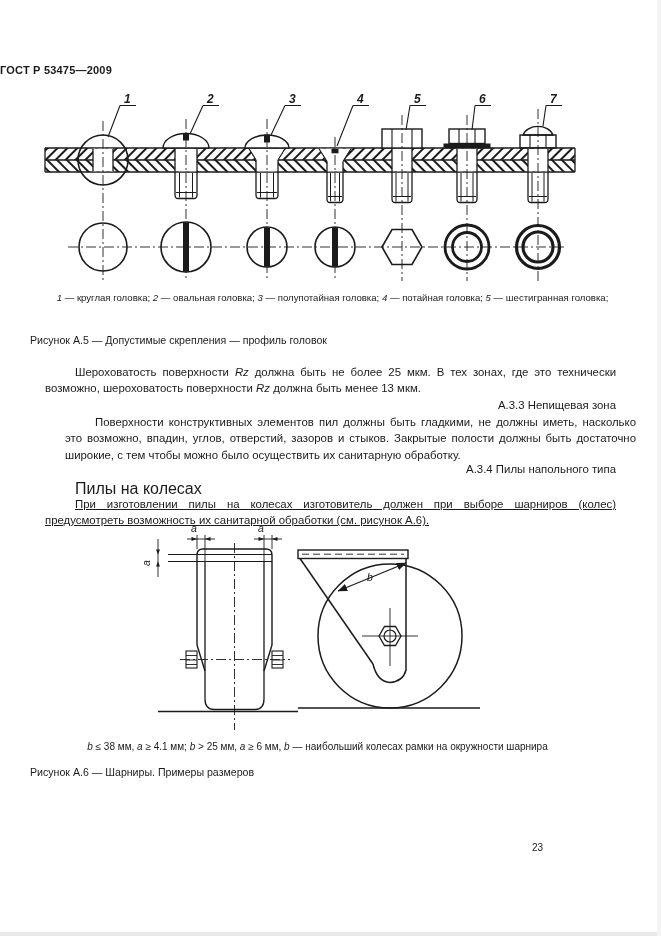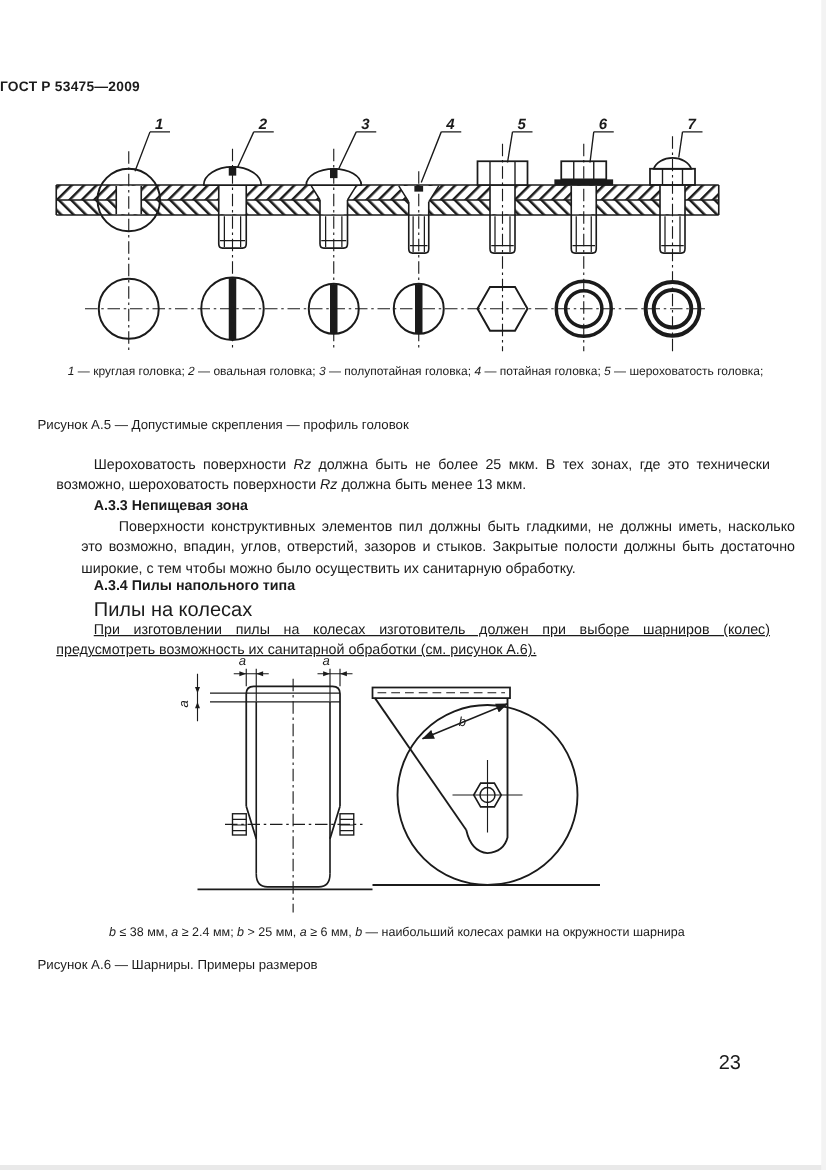--- a/index.html
+++ b/index.html
@@ -10,24 +10,24 @@
   .abs{position:absolute;}
   .doc-header{top:64px;left:0;width:577px;font-size:11px;font-weight:bold;letter-spacing:.2px;}
   .legend{top:291px;left:45px;width:575px;text-align:center;font-size:9.6px;line-height:14px;}
   .legend i{font-style:italic;}
   .caption{font-size:10.6px;text-align:left;}
   .cap-a5{top:334px;left:30px;width:575px;}
   .cap-a6{top:766px;left:30px;width:575px;}
   p.body{margin:0;font-size:11.4px;line-height:16.4px;text-align:justify;}
   .tcol{left:45px;width:571px;}
   .ind{text-indent:30px;}
-  .hd{font-weight:bold;font-size:11.4px;}
+  .hd{font-weight:normal;font-size:11.4px;text-align:right;}
   .note{top:741px;left:30px;width:575px;text-align:center;font-size:10px;}
   .note i, p.body i{font-style:italic;}
-  .pagenum{top:842px;left:575px;font-size:16px;}
+  .pagenum{top:842px;left:532px;font-size:10px;}
   svg{display:block;}
   svg text{font-family:"Liberation Sans",sans-serif;fill:#1b1b1b;}
   .callout{font-size:12px;font-style:italic;font-weight:bold;}
   .dimlbl{font-size:10.5px;font-style:italic;}
   .ln{stroke:#1b1b1b;fill:none;}
   .cl{stroke:#1b1b1b;fill:none;stroke-width:.9;stroke-dasharray:10 3 2 3;}
   .edge-b{bottom:0;left:0;width:661px;height:4px;background:#e9e9e9;}
   .edge-r{top:0;left:657px;width:4px;height:936px;background:#f3f3f3;}
 </style>
 </head>
@@ -148,21 +148,21 @@
     <text class="callout" x="374" y="18">5</text>
     <path class="ln" d="M370,20.5 H386 M370,20.5 L366,45"></path>
     <text class="callout" x="439" y="18">6</text>
     <path class="ln" d="M435,20.5 H451 M435,20.5 L432,45"></path>
     <text class="callout" x="510" y="18">7</text>
     <path class="ln" d="M506,20.5 H522 M506,20.5 L503,41"></path>
   </g>
 </svg>
 
 <div class="abs legend">
-  <div><i>1</i><span> — круглая головка; </span><i>2</i><span> — овальная головка; </span><i>3</i><span> — полупотайная головка; </span><i>4</i><span> — потайная головка; </span><i>5</i><span> — шероховатость головка;</span></div>
+  <div><i>1</i><span> — круглая головка; </span><i>2</i><span> — овальная головка; </span><i>3</i><span> — полупотайная головка; </span><i>4</i><span> — потайная головка; </span><i>5</i><span> — шестигранная головка;</span></div>
 </div>
 
 <div class="abs caption cap-a5">Рисунок А.5 — Допустимые скрепления — профиль головок</div>
 
 <p class="abs body tcol ind" style="top:364px;"><span>Шероховатость поверхности </span><i>Rz</i><span> должна быть не более 25 мкм. В тех зонах, где это технически возможно, шероховатость поверхности </span><i>Rz</i><span> должна быть менее 13 мкм.</span></p>
 
 <div class="abs hd tcol ind" style="top:399px;">А.3.3 Непищевая зона</div>
 <p class="abs body tcol ind" style="top:414px;margin-left:20px;">Поверхности конструктивных элементов пил должны быть гладкими, не должны иметь, насколько это возможно, впадин, углов, отверстий, зазоров и стыков. Закрытые полости должны быть достаточно широкие, с тем чтобы можно было осуществить их санитарную обработку.</p>
 
 <div class="abs hd tcol ind" style="top:463px;">А.3.4 Пилы напольного типа</div>
@@ -220,20 +220,20 @@
       <circle class="ln" cx="250" cy="113" r="6" stroke-width="1.2"></circle>
     </g>
     <g>
       <line class="ln" x1="198" y1="68" x2="266" y2="40" stroke-width="1.1" marker-start="url(#ah)" marker-end="url(#ah)"></line>
       <text class="dimlbl" x="227" y="58">b</text>
     </g>
     <path class="ln" stroke-width="1.5" d="M158,185 H340"></path>
   </g>
 </svg>
 
-<div class="abs note"><i>b</i><span> ≤ 38 мм, </span><i>a</i><span> ≥ 2.4 мм; </span><i>b</i><span> &gt; 25 мм, </span><i>a</i><span> ≥ 6 мм, </span><i>b</i><span> — наибольший колесах рамки на окружности шарнира</span></div>
+<div class="abs note"><i>b</i><span> ≤ 38 мм, </span><i>a</i><span> ≥ 4.1 мм; </span><i>b</i><span> &gt; 25 мм, </span><i>a</i><span> ≥ 6 мм, </span><i>b</i><span> — наибольший колесах рамки на окружности шарнира</span></div>
 
 <div class="abs caption cap-a6">Рисунок А.6 — Шарниры. Примеры размеров</div>
 
 <div class="abs pagenum">23</div>
 
 <div class="abs edge-b"></div>
 <div class="abs edge-r"></div>
 
 </body></html>

